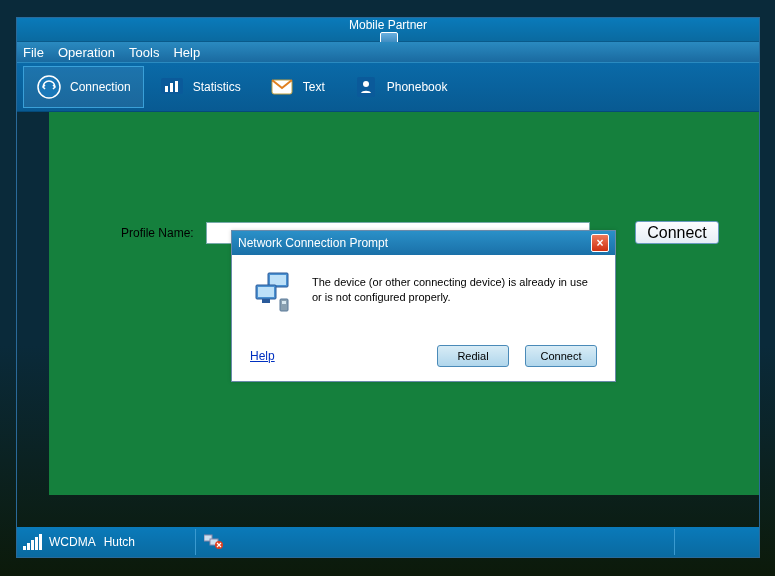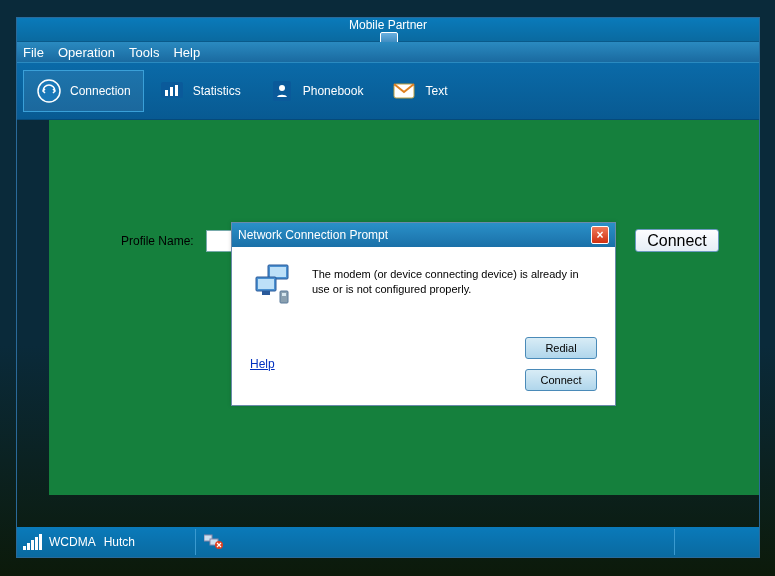--- a/index.html
+++ b/index.html
@@ -35,21 +35,21 @@
   }
   .winbtn.min, .winbtn.max { background: linear-gradient(to bottom,#6ab0e0,#2a7ab0); color:#fff; }
   .winbtn.close { background: linear-gradient(to bottom,#f07a5a,#d03010); color:#fff; }
   .menubar {
     height: 20px;
     background: linear-gradient(to bottom,#2a8ac0,#1a6aa0);
     display: flex; align-items: center; padding: 0 6px; color:#fff; font-size:13px;
   }
   .menubar span { margin-right: 14px; cursor: default; }
   .toolbar {
-    height: 58px;
+    height: 50px;
     background: linear-gradient(to bottom,#0a6aa8,#085a92);
     display: flex; align-items: center; padding: 0 6px;
     border-top: 1px solid #2a8ac0;
     border-bottom: 1px solid #054a7a;
   }
   .tbtn {
     display: flex; align-items: center; height: 42px;
     padding: 0 12px; color: #fff; font-size: 12px;
     border: 1px solid transparent; margin-right: 2px;
   }
@@ -78,21 +78,21 @@
     display:flex; align-items:center; color:#fff; font-size:12px;
     padding: 0 6px;
     margin-top: 32px;
   }
   .sb-div { width:1px; height:26px; background:#3a9ad0; margin:0 8px; }
   .sig-icon { display:flex; align-items:flex-end; height:16px; margin-right:6px; }
   .sig-icon div { width:3px; background:#fff; margin-right:1px; }
 
   
   .dialog {
-    position: absolute; left: 182px; top: 102px; width: 385px;
+    position: absolute; left: 182px; top: 118px; width: 385px;
     background: #fff; border: 1px solid #6a8aaa;
     box-shadow: 0 0 4px rgba(0,0,0,0.15);
   }
   .dlg-title {
     height: 24px;
     background: linear-gradient(to bottom,#2a90c8,#1a70a8);
     color:#fff; font-size:12px;
     display:flex; align-items:center; padding: 0 6px;
   }
   .dlg-title span { flex:1; }
@@ -101,21 +101,21 @@
     background: linear-gradient(to bottom,#f07a5a,#d03010);
     border:1px solid #fff; border-radius:2px; color:#fff;
     display:flex;align-items:center;justify-content:center; font-weight:bold; font-size:12px;
   }
   .dlg-body { padding: 14px 18px 14px 18px; display:flex; flex-direction:column; }
   .dlg-msg-row { display:flex; align-items:flex-start; }
   .dlg-icon { width:48px; height:48px; margin-right:14px; flex:none; }
   .dlg-msg { font-size:11px; color:#000; line-height:1.4; padding-top:6px; }
   .dlg-bottom { display:flex; align-items:center; margin-top:28px; }
   .dlg-help { color:#0030c0; text-decoration:underline; font-size:12px; cursor:default; }
-  .dlg-btns { margin-left:auto; display:flex; gap:10px;flex-direction:column; }
+  .dlg-btns { margin-left:auto; display:flex; gap:16px; }
   .dlg-btn {
     width:72px; height:22px;
     background: linear-gradient(to bottom,#d8ecf6,#b0d6ec);
     border:1px solid #4a8ab8; border-radius:3px;
     font-size:11px; color:#000;
   }
 </style>
 </head>
 <body>
 
@@ -152,35 +152,35 @@
             <rect x="6" y="12" width="3" height="6" fill="#fff"></rect>
             <rect x="11" y="9" width="3" height="9" fill="#fff"></rect>
             <rect x="16" y="7" width="3" height="11" fill="#fff"></rect>
           </svg>
       </div>
       <span>Statistics</span>
     </div>
     <div class="tbtn">
       <div class="ticon">
         <svg width="26" height="26" viewBox="0 0 26 26">
+            <rect x="3" y="6" width="20" height="14" rx="2" fill="#fff" stroke="#c0a040"></rect>
+            <path d="M3 6l10 8 10-8" stroke="#e08020" fill="none" stroke-width="2"></path>
+          </svg>
+      </div>
+      <span>Text</span>
+    </div>
+    <div class="tbtn">
+      <div class="ticon">
+        <svg width="26" height="26" viewBox="0 0 26 26">
             <rect x="4" y="3" width="18" height="20" rx="2" fill="#0a5a9a"></rect>
             <circle cx="13" cy="10" r="3" fill="#fff"></circle>
             <path d="M8 19c1-3 9-3 10 0" fill="#fff"></path>
           </svg>
       </div>
       <span>Phonebook</span>
-    </div>
-    <div class="tbtn">
-      <div class="ticon">
-        <svg width="26" height="26" viewBox="0 0 26 26">
-            <rect x="3" y="6" width="20" height="14" rx="2" fill="#fff" stroke="#c0a040"></rect>
-            <path d="M3 6l10 8 10-8" stroke="#e08020" fill="none" stroke-width="2"></path>
-          </svg>
-      </div>
-      <span>Text</span>
     </div>
   </div>
 
   <div class="content">
     <div class="profile-row">
       <span>Profile Name:</span>
       <select class="profile-select"></select>
     </div>
     <button class="connect-btn">Connect</button>
 
@@ -195,21 +195,21 @@
             <svg width="48" height="48" viewBox="0 0 48 48">
               <rect x="18" y="4" width="20" height="14" rx="1" fill="#4a90d0" stroke="#2a5a9a"></rect>
               <rect x="20" y="6" width="16" height="10" fill="#bde0f8"></rect>
               <rect x="6" y="16" width="20" height="14" rx="1" fill="#4a90d0" stroke="#2a5a9a"></rect>
               <rect x="8" y="18" width="16" height="10" fill="#bde0f8"></rect>
               <rect x="12" y="30" width="8" height="4" fill="#2a5a9a"></rect>
               <rect x="30" y="30" width="8" height="12" rx="1" fill="#8aa0b0" stroke="#5a7a9a"></rect>
               <rect x="32" y="32" width="4" height="3" fill="#d8e8f0"></rect>
             </svg>
           </div>
-          <div class="dlg-msg">The modem (or device connecting device) is already in use or is not configured properly.</div>
+          <div class="dlg-msg">The device (or other connecting device) is already in use or is not configured properly.</div>
         </div>
         <div class="dlg-bottom">
           <span class="dlg-help">Help</span>
           <div class="dlg-btns">
             <button class="dlg-btn">Redial</button>
             <button class="dlg-btn">Connect</button>
           </div>
         </div>
       </div>
     </div>

